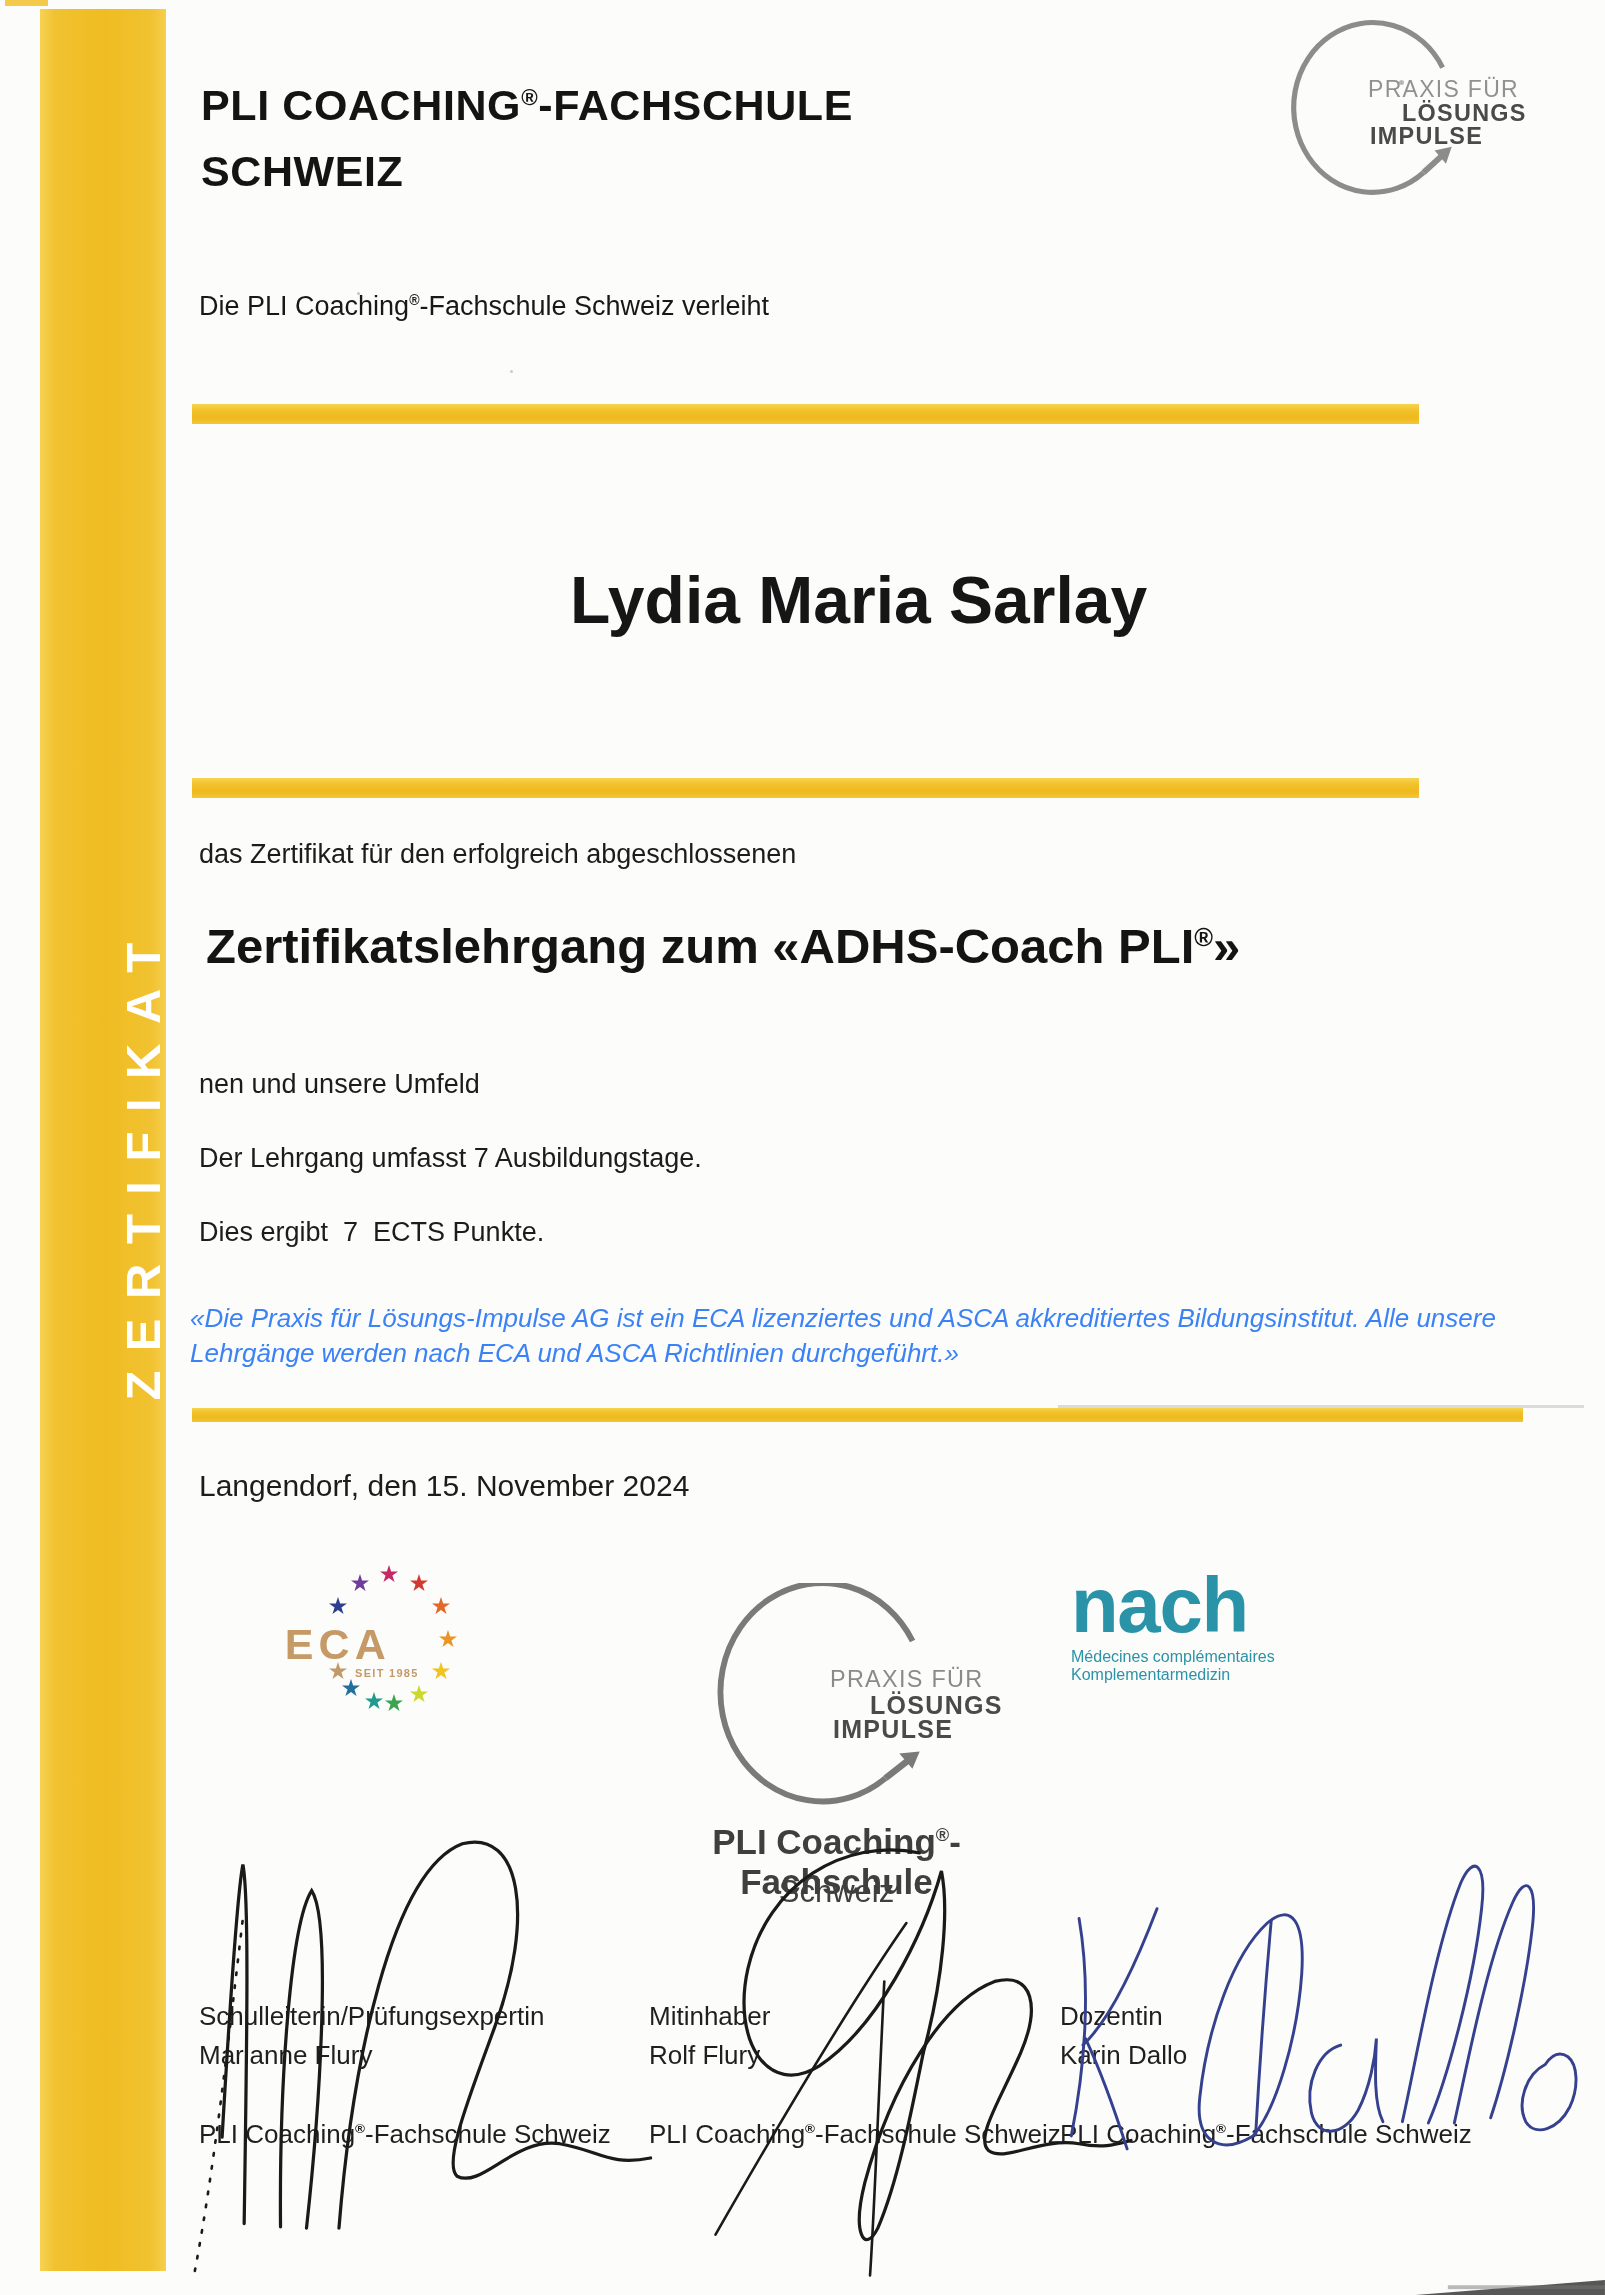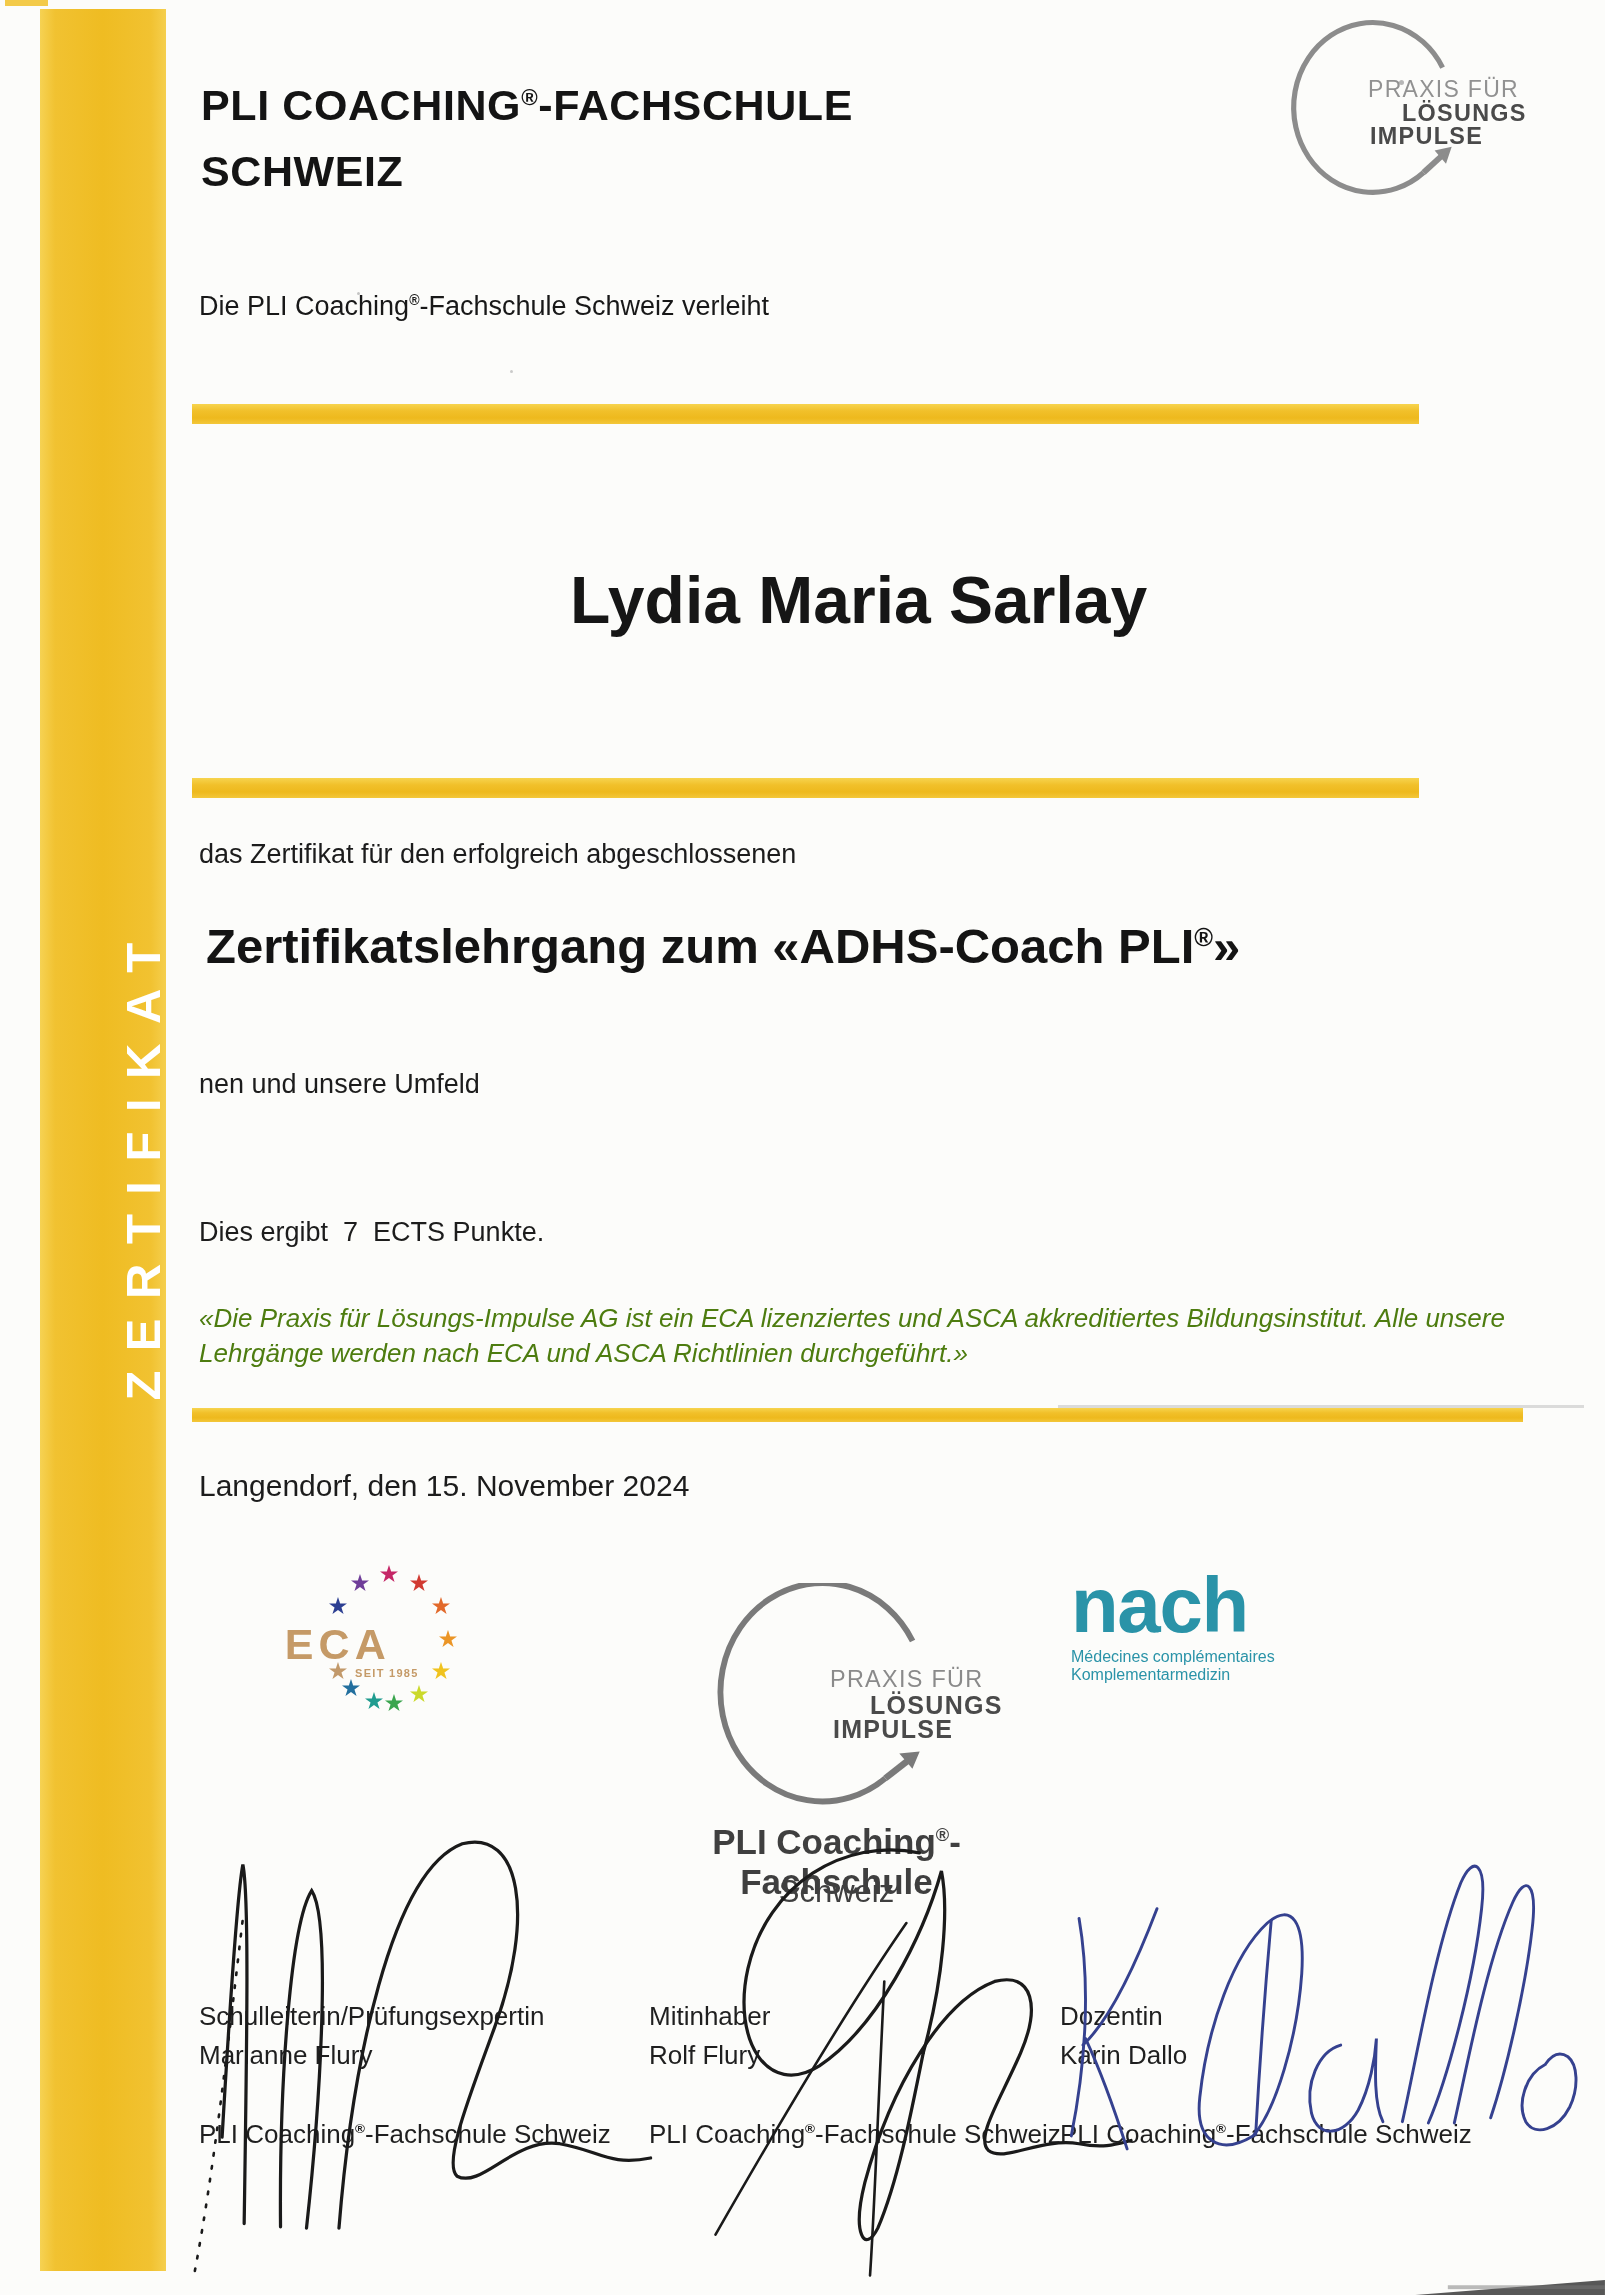--- a/index.html
+++ b/index.html
@@ -35,21 +35,21 @@
   .gray-line{position:absolute; left:1058px; top:1405px; width:526px; height:2.6px; background:#c9c9c9; opacity:.65;}
   
   .recipient{position:absolute; left:542px; top:562px; font-size:66px; font-weight:700; color:#161616;margin-left:28px;}
   
   .award{position:absolute; left:199px; top:839px; margin:0; font-size:27px;}
   .course{position:absolute; left:198px; top:910px; margin:8px; font-size:49px; font-weight:700; color:#141414;}
   .desc{position:absolute; left:199px; margin:0; font-size:27px;}
   .desc.l1{top:1032px;} .desc.l2{top:1069px;}
   .duration{position:absolute; left:199px; top:1143px; margin:0; font-size:27px;}
   .ects{position:absolute; left:199px; top:1217px; margin:0; font-size:27px; white-space:pre-wrap;}
-  .quote{position:absolute; left:199px; margin:0; font-size:26px; font-style:italic; color:#4d7c0f;}
+  .quote{position:absolute; left:190px; margin:0; font-size:26px; font-style:italic; color:#3b82f6;}
   .q1{top:1303px;} .q2{top:1338px;}
   .date{position:absolute; left:199px; top:1469px; margin:0; font-size:30px;}
   
   .logo-top{position:absolute; left:1282px; top:16px; width:273px; height:195px;}
   .logo-top svg{position:absolute; left:0; top:0;}
   .lt{position:absolute; white-space:nowrap;}
   .lt1{left:86px; top:60px; font-size:23px; letter-spacing:1.3px; color:#919191; font-weight:500;}
   .lt2{left:120px; top:84px; font-size:23.4px; letter-spacing:1.3px; color:#4a4a4a; font-weight:700;}
   .lt3{left:88px; top:107px; font-size:23.4px; letter-spacing:1.3px; color:#4a4a4a; font-weight:700;}
   
@@ -122,20 +122,21 @@
   <div class="recipient">Lydia Maria Sarlay</div>
 
   <div class="hbar bar2"></div>
 
   <p class="award">das Zertifikat für den erfolgreich abgeschlossenen</p>
 
   <h2 class="course"><span>Zertifikatslehrgang zum «ADHS-Coach PLI</span><span class="reg">®</span><span>»</span></h2>
 
   <p class="desc l2">nen und unsere Umfeld</p>
 
+  <p class="duration">Der Lehrgang umfasst 7 Ausbildungstage.</p>
   <p class="ects">Dies ergibt  7  ECTS Punkte.</p>
 
   <p class="quote q1">«Die Praxis für Lösungs-Impulse AG ist ein ECA lizenziertes und ASCA akkreditiertes Bildungsinstitut. Alle unsere</p>
   <p class="quote q2">Lehrgänge werden nach ECA und ASCA Richtlinien durchgeführt.»</p>
 
   <div class="gray-line"></div>
   <div class="hbar bar3"></div>
 
   <p class="date">Langendorf, den 15. November 2024</p>
 

